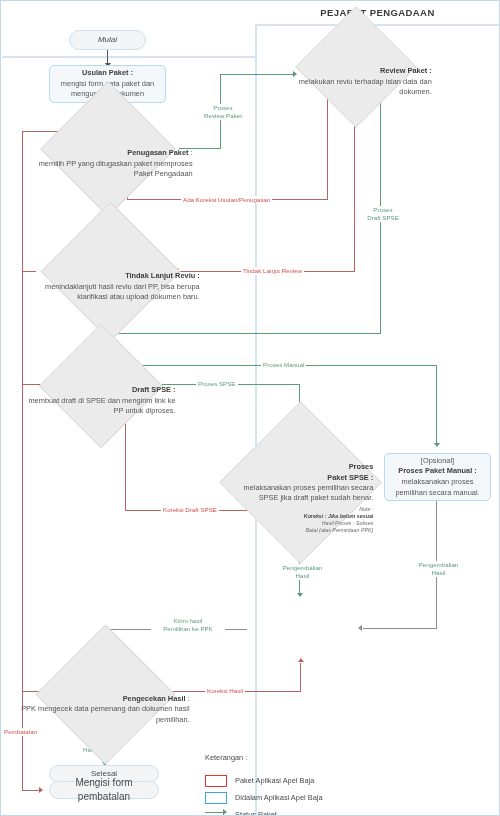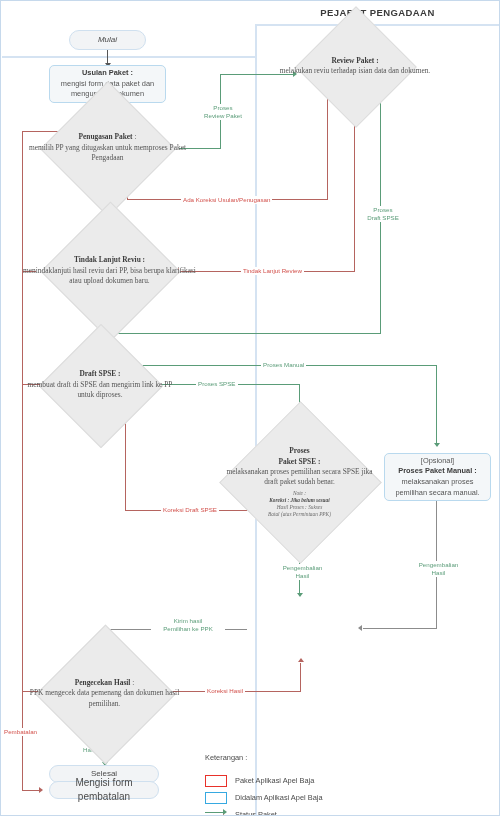--- a/index.html
+++ b/index.html
@@ -49,23 +49,23 @@
     font-size:7.4px;
   }
   
   .diamond-wrap{position:absolute;}
   .diamond-shape{
     position:absolute;left:0;top:0;width:100%;height:100%;
     background:#ebebeb;border:1px solid #dcdcdc;
     transform:rotate(45deg);
   }
   .diamond-txt{
-    position:absolute;left:-14%;top:0;width:128%;height:100%;
+    position:absolute;left:-14%;top:16px;width:128%;height:100%;
     display:flex;align-items:center;justify-content:center;
-    text-align:center;color:#555;font-size:7.4px;line-height:1.4;font-family:Liberation Serif, serif;
+    text-align:right;color:#555;font-size:7.4px;line-height:1.4;
   }
   .diamond-txt b{color:#3c3c3c;font-weight:bold;}
   .note{font-size:5.3px;line-height:1.32;color:#6c6c6c;font-style:italic;display:block;margin-top:2px;}
   .note b{font-weight:bold;color:#4a4a4a;font-style:italic;}
 
   
   .ln{position:absolute;}
   .g{background:#5a9c78;}   
   .r{background:#b5645f;}
   .gy{background:#8c8c8c;}  
@@ -213,21 +213,21 @@
       <b>Usulan Paket :</b><br>
       <span>mengisi form data paket dan mengupload dokumen</span>
     </span>
   </div>
 
   <div class="diamond-wrap" style="left:40px;top:110px;width:133px;height:74px;">
     <div class="diamond-shape" style="width:94px;height:94px;left:19px;top:-10px;"></div>
     <div class="diamond-txt">
       <span class="t">
         <b>Penugasan Paket</b><span> :</span><br>
-        <span>memilih PP yang ditugaskan untuk memproses Paket Pengadaan</span>
+        <span>memilih PP yang ditugaskan paket memproses Paket Pengadaan</span>
       </span>
     </div>
   </div>
 
   <div class="diamond-wrap" style="left:294px;top:32px;width:120px;height:66px;">
     <div class="diamond-shape" style="width:84px;height:84px;left:18px;top:-9px;"></div>
     <div class="diamond-txt">
       <span class="t">
         <b>Review Paket :</b><br>
         <span>melakukan reviu terhadap isian data dan dokumen.</span>

